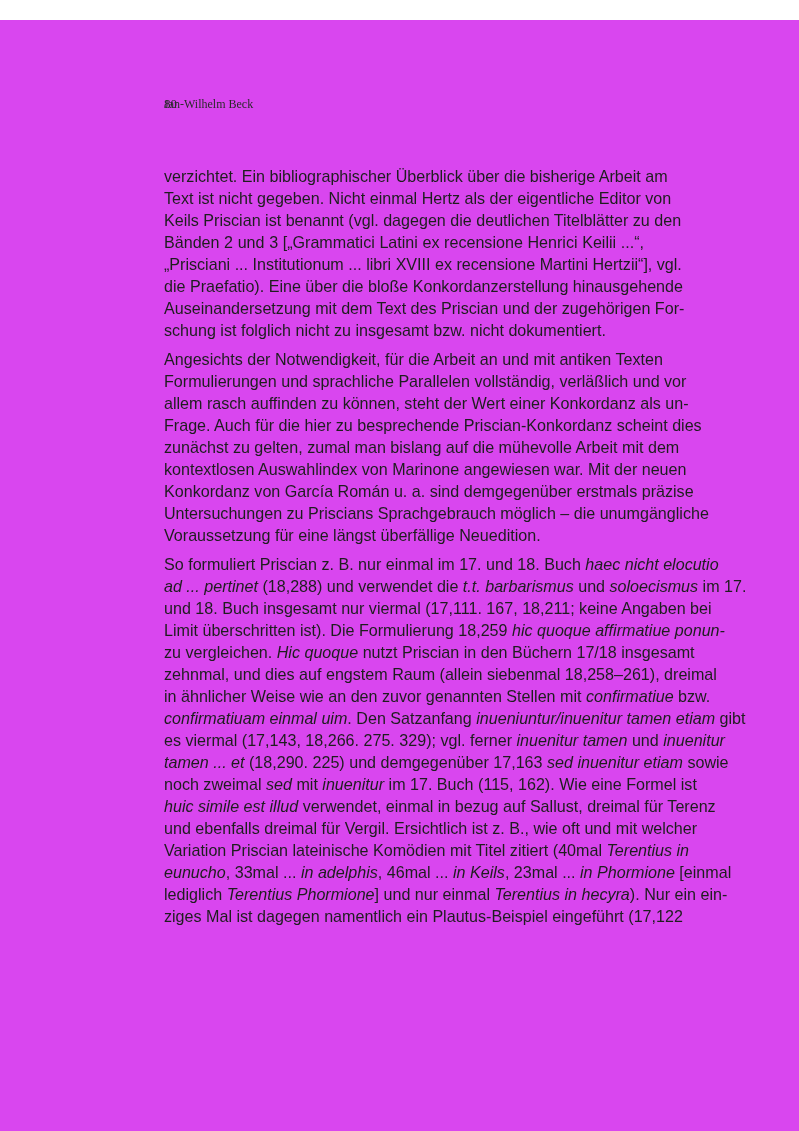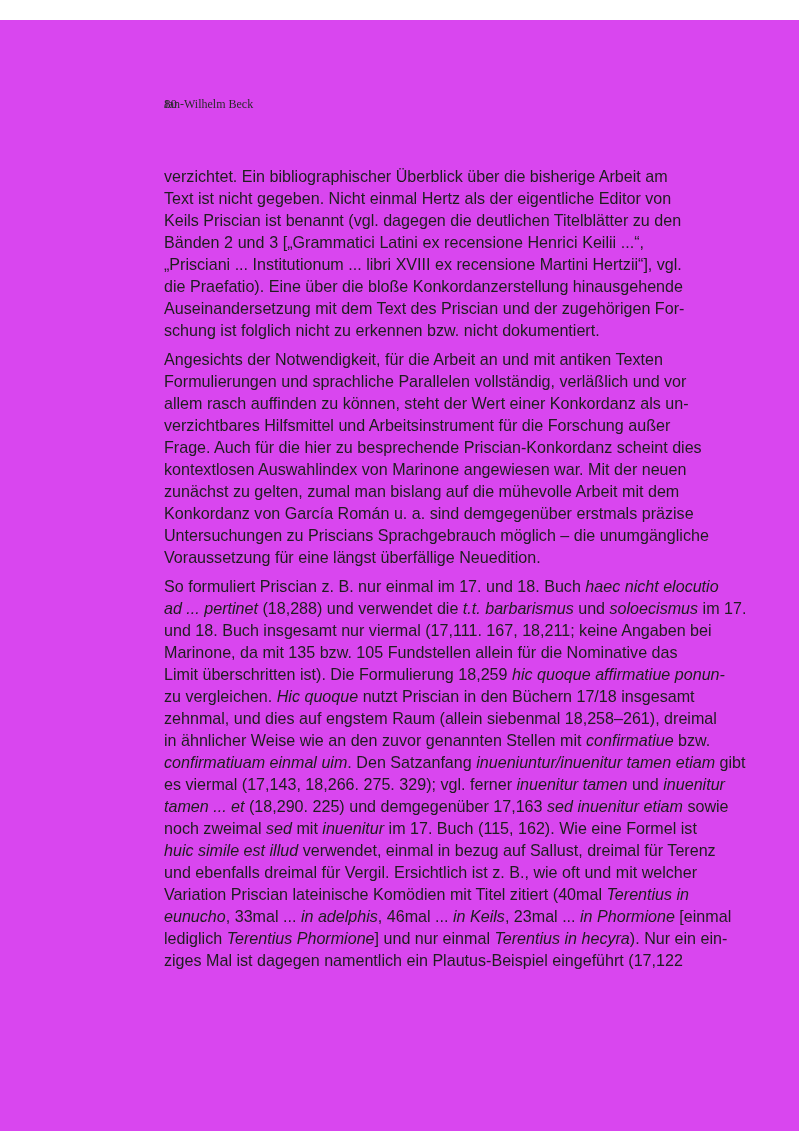--- a/index.html
+++ b/index.html
@@ -28,39 +28,37 @@
 
   <div class="body-text" id="body-text">
     <p class="para">
         <span class="line"><span>verzichtet. Ein bibliographischer Überblick über die bisherige Arbeit am</span></span>
         <span class="line"><span>Text ist nicht gegeben. Nicht einmal Hertz als der eigentliche Editor von</span></span>
         <span class="line"><span>Keils Priscian ist benannt (vgl. dagegen die deutlichen Titelblätter zu den</span></span>
         <span class="line"><span>Bänden 2 und 3 [„Grammatici Latini ex recensione Henrici Keilii ...“,</span></span>
         <span class="line"><span>„Prisciani ... Institutionum ... libri XVIII ex recensione Martini Hertzii“], vgl.</span></span>
         <span class="line"><span>die Praefatio). Eine über die bloße Konkordanzerstellung hinausgehende</span></span>
         <span class="line"><span>Auseinandersetzung mit dem Text des Priscian und der zugehörigen For-</span></span>
-        <span class="line last"><span>schung ist folglich nicht zu erkennen bzw. nicht dokumentiert.</span></span>
+        <span class="line last"><span>schung ist folglich nicht zu insgesamt bzw. nicht dokumentiert.</span></span>
       </p>
     <p class="para">
         <span class="line"><span>Angesichts der Notwendigkeit, für die Arbeit an und mit antiken Texten</span></span>
         <span class="line"><span>Formulierungen und sprachliche Parallelen vollständig, verläßlich und vor</span></span>
         <span class="line"><span>allem rasch auffinden zu können, steht der Wert einer Konkordanz als un-</span></span>
-        <span class="line"><span>verzichtbares Hilfsmittel und Arbeitsinstrument für die Forschung außer</span></span>
         <span class="line"><span>Frage. Auch für die hier zu besprechende Priscian-Konkordanz scheint dies</span></span>
+        <span class="line"><span>zunächst zu gelten, zumal man bislang auf die mühevolle Arbeit mit dem</span></span>
         <span class="line"><span>kontextlosen Auswahlindex von Marinone angewiesen war. Mit der neuen</span></span>
-        <span class="line"><span>zunächst zu gelten, zumal man bislang auf die mühevolle Arbeit mit dem</span></span>
         <span class="line"><span>Konkordanz von García Román u. a. sind demgegenüber erstmals präzise</span></span>
         <span class="line"><span>Untersuchungen zu Priscians Sprachgebrauch möglich – die unumgängliche</span></span>
         <span class="line last"><span>Voraussetzung für eine längst überfällige Neuedition.</span></span>
       </p>
     <p class="para">
         <span class="line"><span>So formuliert Priscian z. B. nur einmal im 17. und 18. Buch </span><i>haec nicht elocutio</i></span>
         <span class="line"><i>ad ... pertinet</i><span> (18,288) und verwendet die </span><i>t.t. barbarismus</i><span> und </span><i>soloecismus</i><span> im 17.</span></span>
         <span class="line"><span>und 18. Buch insgesamt nur viermal (17,111. 167, 18,211; keine Angaben bei</span></span>
-        <span class="line"><span>Marinone, da mit 135 bzw. 105 Fundstellen allein für die Nominative das</span></span>
         <span class="line"><span>Limit überschritten ist). Die Formulierung 18,259 </span><i>hic quoque affirmatiue ponun-</i></span>
         <span class="line"><span>zu vergleichen. </span><i>Hic quoque</i><span> nutzt Priscian in den Büchern 17/18 insgesamt</span></span>
         <span class="line"><span>zehnmal, und dies auf engstem Raum (allein siebenmal 18,258–261), dreimal</span></span>
         <span class="line"><span>in ähnlicher Weise wie an den zuvor genannten Stellen mit </span><i>confirmatiue</i><span> bzw.</span></span>
         <span class="line"><i>confirmatiuam einmal uim</i><span>. Den Satzanfang </span><i>inueniuntur/inuenitur tamen etiam</i><span> gibt</span></span>
         <span class="line"><span>es viermal (17,143, 18,266. 275. 329); vgl. ferner </span><i>inuenitur tamen</i><span> und </span><i>inuenitur</i></span>
         <span class="line"><i>tamen ... et</i><span> (18,290. 225) und demgegenüber 17,163 </span><i>sed inuenitur etiam</i><span> sowie</span></span>
         <span class="line"><span>noch zweimal </span><i>sed</i><span> mit </span><i>inuenitur</i><span> im 17. Buch (115, 162). Wie eine Formel ist</span></span>
         <span class="line"><i>huic simile est illud</i><span> verwendet, einmal in bezug auf Sallust, dreimal für Terenz</span></span>
         <span class="line"><span>und ebenfalls dreimal für Vergil. Ersichtlich ist z. B., wie oft und mit welcher</span></span>

